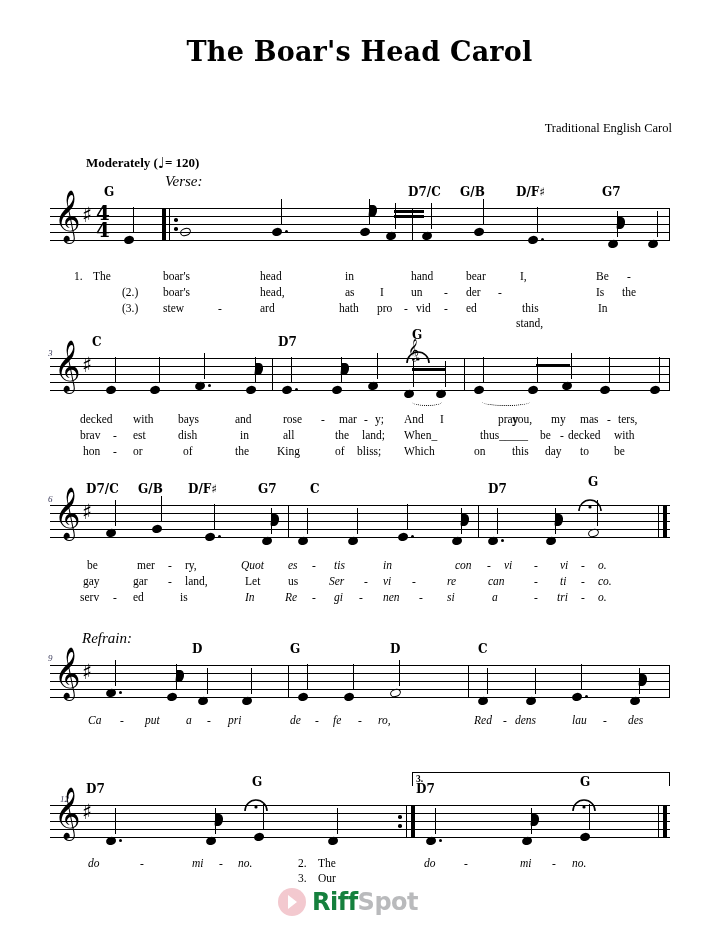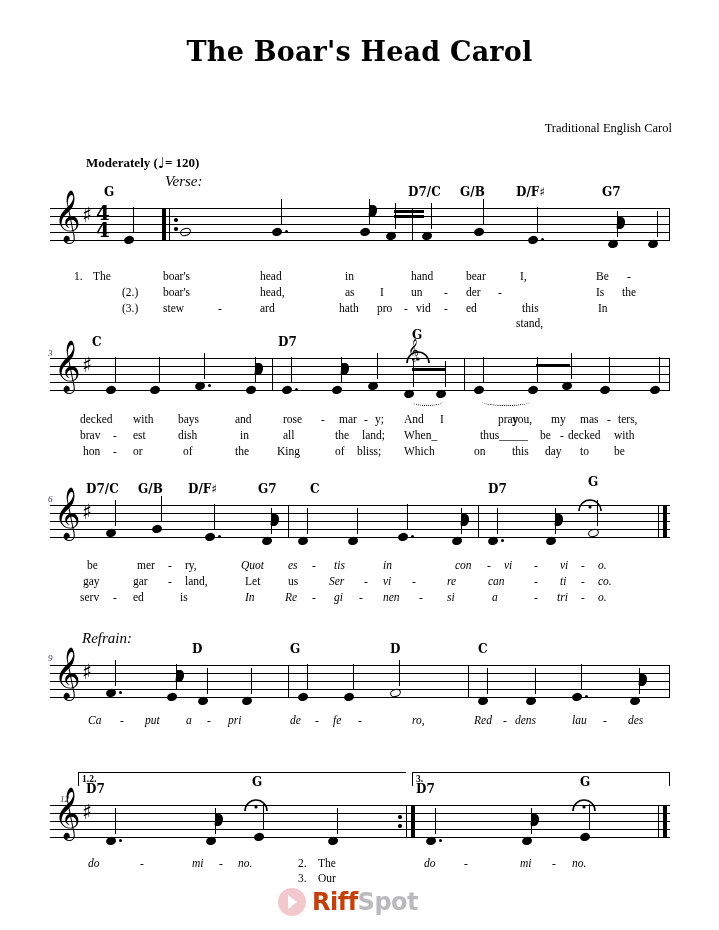--- a/index.html
+++ b/index.html
@@ -259,21 +259,21 @@
     border-left: 9px solid #ffffff;
     border-top: 7px solid transparent;
     border-bottom: 7px solid transparent;
   }
   .logo .wordmark {
     font-family: "DejaVu Sans", sans-serif;
     font-size: 24px;
     font-weight: bold;
     letter-spacing: -0.5px;
   }
-  .logo .wordmark .riff { color: #c2410c; }
+  .logo .wordmark .riff { color: #15803d; }
   .logo .wordmark .spot { color: #b9babc; }
 </style>
 </head>
 <body>
 
 <div id="page">
 
   <div class="title">The Boar's Head Carol</div>
   <div class="composer">Traditional English Carol</div>
 
@@ -763,31 +763,28 @@
   <div class="lyric it" style="left:88px; top:714px;">Ca</div>
   <div class="lyric" style="left:120px; top:714px;">-</div>
   <div class="lyric it" style="left:145px; top:714px;">put</div>
   <div class="lyric it" style="left:186px; top:714px;">a</div>
   <div class="lyric" style="left:207px; top:714px;">-</div>
   <div class="lyric it" style="left:228px; top:714px;">pri</div>
   <div class="lyric it" style="left:290px; top:714px;">de</div>
   <div class="lyric" style="left:315px; top:714px;">-</div>
   <div class="lyric it" style="left:333px; top:714px;">fe</div>
   <div class="lyric" style="left:358px; top:714px;">-</div>
-  <div class="lyric it" style="left:378px; top:714px;margin-left:34px;">ro,</div>
+  <div class="lyric it" style="left:378px; top:714px;">ro,</div>
   <div class="lyric it" style="left:474px; top:714px;">Red</div>
   <div class="lyric" style="left:503px; top:714px;">-</div>
   <div class="lyric it" style="left:515px; top:714px;">dens</div>
   <div class="lyric it" style="left:572px; top:714px;">lau</div>
   <div class="lyric" style="left:603px; top:714px;">-</div>
   <div class="lyric it" style="left:628px; top:714px;">des</div>
 
-  <div class="volta" style="left:78px; top:772px; width:327px;">
-    <span>1.2.</span>
-  </div>
   <div class="volta closed" style="left:412px; top:772px; width:256px;">
     <span>3.</span>
   </div>
 
   <div class="measnum" style="left:60px; top:794px;">12</div>
   <div class="system" style="left:50px; top:805px; width:620px; height:34px;">
     <div class="staff">
       <div class="line l0"></div>
         <div class="line l1"></div>
         <div class="line l2"></div>

